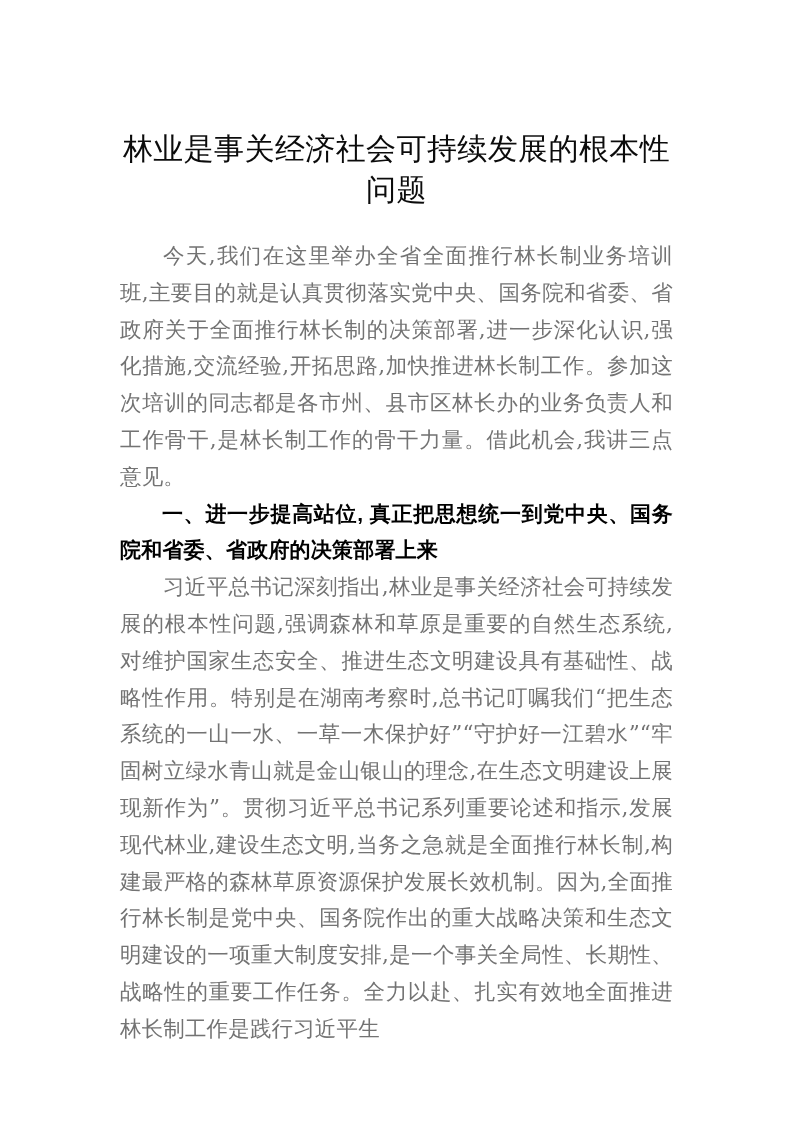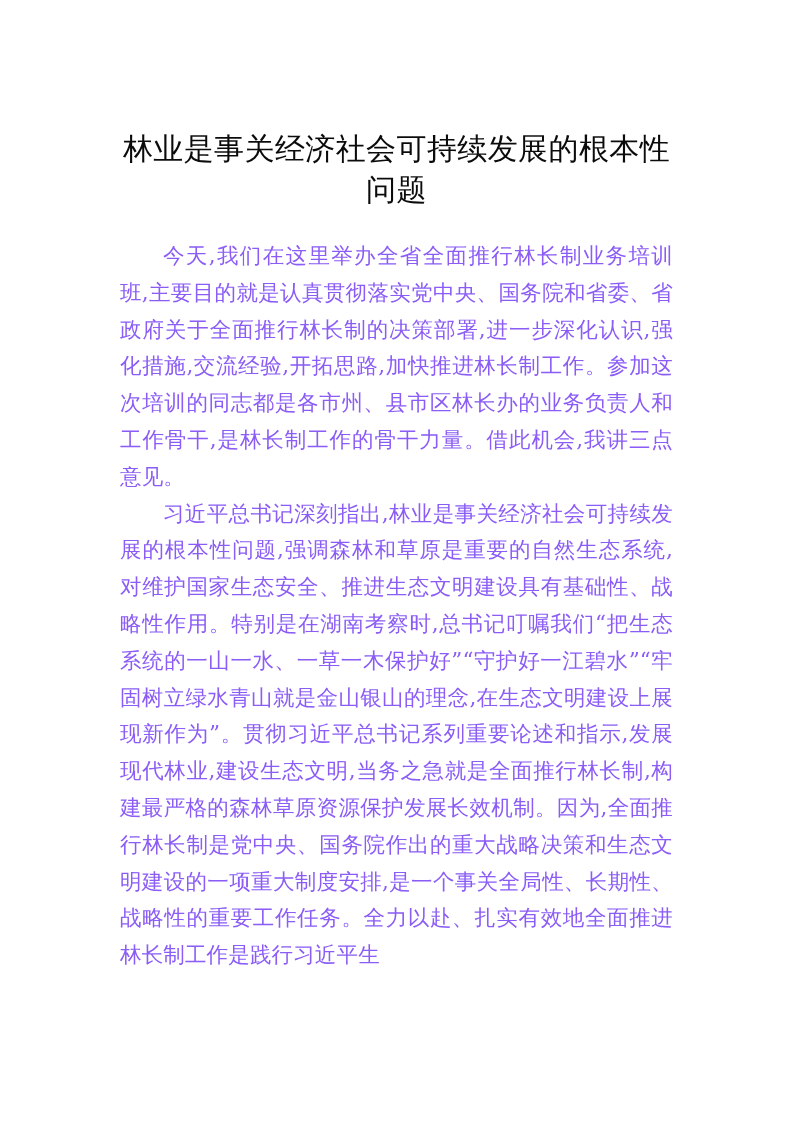--- a/index.html
+++ b/index.html
@@ -48,21 +48,21 @@
   .para {
     margin: 0;
     font-family: "DejaVu Serif", "Liberation Serif", serif;
     font-size: 21.5px;
     line-height: 36.8px;
     font-weight: 400;
     text-align: justify;
     text-justify: inter-character;
     text-indent: 43px;          
     letter-spacing: 0.15px;
-    color: #8b5cf6;
+    color: #737373;
     word-break: break-all;
   }
 
   .para.first {
     margin-top: 28px;
   }
 
   
   .section-heading {
     margin: 0;
@@ -82,18 +82,19 @@
 <body>
 
 <div class="page">
 
   <div class="content">
 
     <h1 class="doc-title">林业是事关经济社会可持续发展的根本性问题</h1>
 
     <p class="para first">今天,我们在这里举办全省全面推行林长制业务培训班,主要目的就是认真贯彻落实党中央、国务院和省委、省政府关于全面推行林长制的决策部署,进一步深化认识,强化措施,交流经验,开拓思路,加快推进林长制工作。参加这次培训的同志都是各市州、县市区林长办的业务负责人和工作骨干,是林长制工作的骨干力量。借此机会,我讲三点意见。</p>
 
+    <p class="section-heading">一、进一步提高站位, 真正把思想统一到党中央、国务院和省委、省政府的决策部署上来</p>
 
     <p class="para">习近平总书记深刻指出,林业是事关经济社会可持续发展的根本性问题,强调森林和草原是重要的自然生态系统,对维护国家生态安全、推进生态文明建设具有基础性、战略性作用。特别是在湖南考察时,总书记叮嘱我们“把生态系统的一山一水、一草一木保护好”“守护好一江碧水”“牢固树立绿水青山就是金山银山的理念,在生态文明建设上展现新作为”。贯彻习近平总书记系列重要论述和指示,发展现代林业,建设生态文明,当务之急就是全面推行林长制,构建最严格的森林草原资源保护发展长效机制。因为,全面推行林长制是党中央、国务院作出的重大战略决策和生态文明建设的一项重大制度安排,是一个事关全局性、长期性、战略性的重要工作任务。全力以赴、扎实有效地全面推进林长制工作是践行习近平生</p>
 
   </div>
 
 </div>
 
 </body></html>

